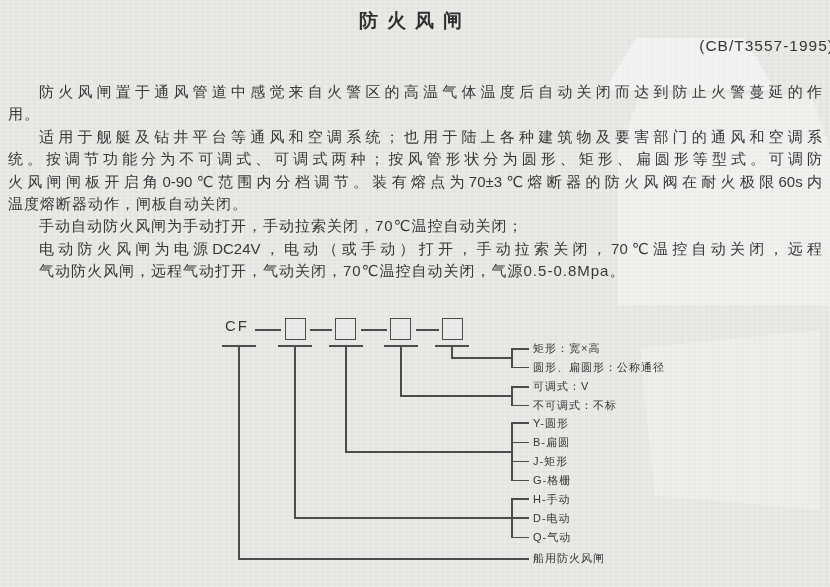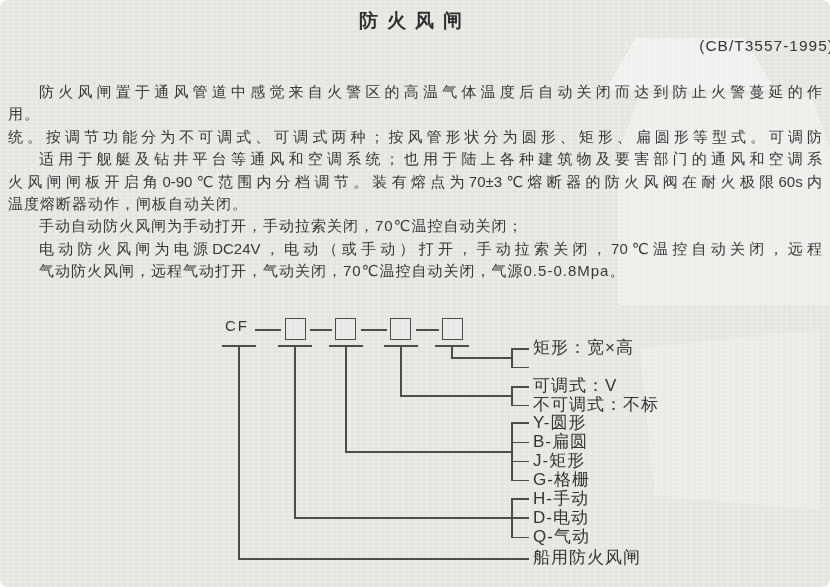--- a/index.html
+++ b/index.html
@@ -5,21 +5,20 @@
   * { margin:0; padding:0; box-sizing:border-box; }
   html,body { width:830px; height:587px; }
   .page {
     position:relative; width:830px; height:587px; overflow:hidden;
     background:#e9e9e8;
     background-image:
       repeating-linear-gradient(0deg, rgba(255,255,255,.05) 0 2px, rgba(0,0,0,.015) 2px 4px),
       repeating-linear-gradient(90deg, rgba(255,255,255,.04) 0 3px, rgba(0,0,0,.012) 3px 6px);
     font-family:"Liberation Sans","DejaVu Sans",sans-serif;
     color:#373737;
-    border-radius:8px;
   }
   
   .wm1 { position:absolute; left:605px; top:38px; width:170px; height:52px;
          background:rgba(250,250,250,.55); clip-path:polygon(18% 0,82% 0,100% 100%,0 100%); }
   .wm2 { position:absolute; left:618px; top:95px; width:215px; height:210px;
          background:rgba(248,248,248,.45); clip-path:polygon(10% 0,90% 0,100% 30%,100% 100%,0 100%,0 28%); }
   .wm3 { position:absolute; left:640px; top:330px; width:180px; height:180px;
          background:rgba(246,246,246,.35); clip-path:polygon(0 10%,100% 0,100% 100%,8% 92%); }
 
   .doc-title {
@@ -39,39 +38,39 @@
   }
   .bline.ind { text-indent:31px; }
   .bline.fill { white-space:normal; text-align:justify; text-align-last:justify; letter-spacing:0; }
 
   
   .diagram { position:absolute; left:0; top:0; width:830px; height:587px;padding-left:12px; }
   .code-prefix { position:absolute; left:225px; top:317px; font-size:15px; letter-spacing:2px; color:#383838; }
   .code-box { position:absolute; top:318px; width:21px; height:22px; border:1.6px solid #4c4c4c; background:rgba(238,238,238,.4); }
   .hline { position:absolute; height:1.6px; background:#4c4c4c; }
   .vline { position:absolute; width:1.6px; background:#4c4c4c; }
-  .dlabel { position:absolute; left:533px; height:18px; line-height:18px; font-size:17px; letter-spacing:1px; color:#343434; white-space:nowrap; }
+  .dlabel { position:absolute; left:533px; height:18px; line-height:18px; font-size:11px; letter-spacing:1px; color:#343434; white-space:nowrap; }
 </style>
 </head>
 <body>
 
 <div class="page">
 
   <div class="wm1"></div>
   <div class="wm2"></div>
   <div class="wm3"></div>
 
   <div class="doc-title">防火风闸</div>
   <div class="doc-subtitle">(CB/T3557-1995)</div>
 
   <div class="body-text">
     <div class="bline ind fill">防火风闸置于通风管道中感觉来自火警区的高温气体温度后自动关闭而达到防止火警蔓延的作</div>
     <div class="bline">用。</div>
+    <div class="bline ind fill">适用于舰艇及钻井平台等通风和空调系统；也用于陆上各种建筑物及要害部门的通风和空调系</div>
     <div class="bline fill">统。按调节功能分为不可调式、可调式两种；按风管形状分为圆形、矩形、扁圆形等型式。可调防</div>
-    <div class="bline ind fill">适用于舰艇及钻井平台等通风和空调系统；也用于陆上各种建筑物及要害部门的通风和空调系</div>
     <div class="bline fill">火风闸闸板开启角0-90℃范围内分档调节。装有熔点为70±3℃熔断器的防火风阀在耐火极限60s内</div>
     <div class="bline">温度熔断器动作，闸板自动关闭。</div>
     <div class="bline ind">手动自动防火风闸为手动打开，手动拉索关闭，70℃温控自动关闭；</div>
     <div class="bline ind fill">电动防火风闸为电源DC24V，电动（或手动）打开，手动拉索关闭，70℃温控自动关闭，远程</div>
     <div class="bline ind">气动防火风闸，远程气动打开，气动关闭，70℃温控自动关闭，气源0.5-0.8Mpa。</div>
   </div>
 
   <div class="diagram">
 
     <span class="code-prefix">CF</span>
@@ -113,20 +112,21 @@
     <div class="hline" style="left:511px; top:404.5px; width:18px;"></div>
     <div class="hline" style="left:511px; top:422px;   width:18px;"></div>
     <div class="hline" style="left:511px; top:441.5px; width:18px;"></div>
     <div class="hline" style="left:511px; top:460.5px; width:18px;"></div>
     <div class="hline" style="left:511px; top:479.5px; width:18px;"></div>
     <div class="hline" style="left:511px; top:498px;   width:18px;"></div>
     <div class="hline" style="left:511px; top:517px;   width:18px;"></div>
     <div class="hline" style="left:511px; top:536.5px; width:18px;"></div>
 
     <div class="dlabel" style="top:339px;">矩形：宽×高</div>
+    <div class="dlabel" style="top:358px;">圆形、扁圆形：公称通径</div>
     <div class="dlabel" style="top:377px;">可调式：V</div>
     <div class="dlabel" style="top:396px;">不可调式：不标</div>
     <div class="dlabel" style="top:414px;">Y-圆形</div>
     <div class="dlabel" style="top:433px;">B-扁圆</div>
     <div class="dlabel" style="top:452px;">J-矩形</div>
     <div class="dlabel" style="top:471px;">G-格栅</div>
     <div class="dlabel" style="top:490px;">H-手动</div>
     <div class="dlabel" style="top:509px;">D-电动</div>
     <div class="dlabel" style="top:528px;">Q-气动</div>
     <div class="dlabel" style="top:549px;">船用防火风闸</div>

